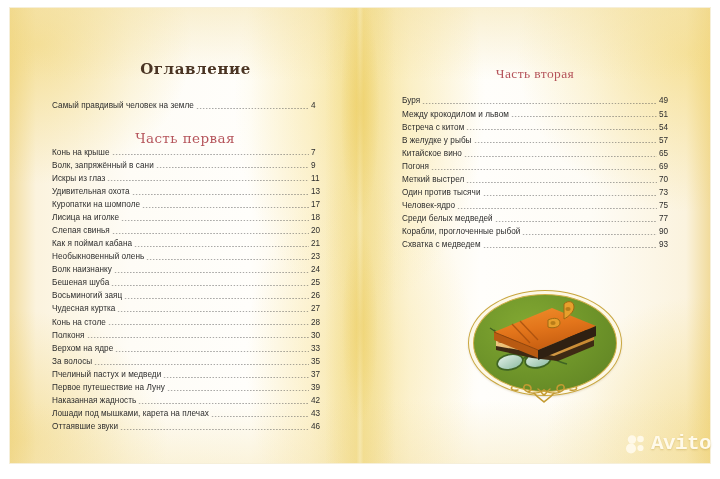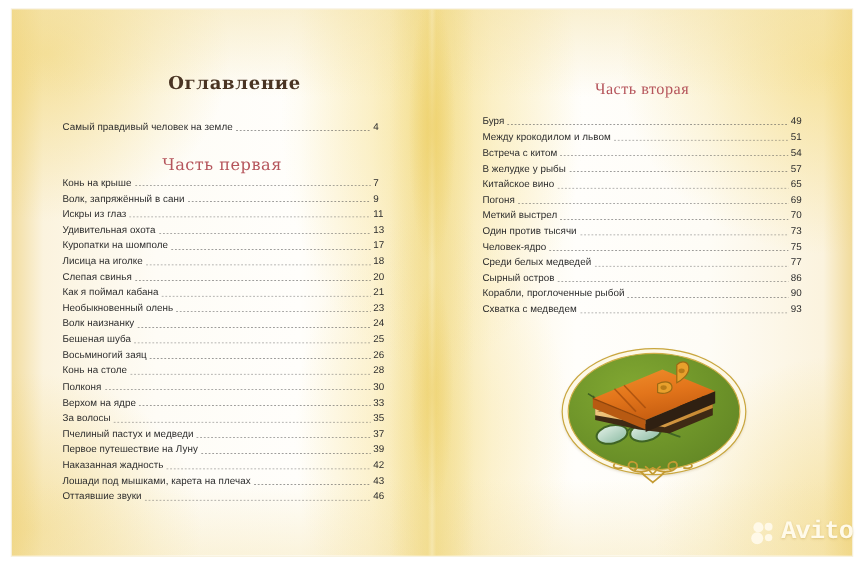--- a/index.html
+++ b/index.html
@@ -169,20 +169,25 @@
             <span class="t">Бешеная шуба</span>
             <span class="lead"></span>
             <span class="pg">25</span>
           </li>
           <li class="toc-row">
             <span class="t">Восьминогий заяц</span>
             <span class="lead"></span>
             <span class="pg">26</span>
           </li>
           <li class="toc-row">
+            <span class="t">Чудесная куртка</span>
+            <span class="lead"></span>
+            <span class="pg">27</span>
+          </li>
+          <li class="toc-row">
             <span class="t">Конь на столе</span>
             <span class="lead"></span>
             <span class="pg">28</span>
           </li>
           <li class="toc-row">
             <span class="t">Полконя</span>
             <span class="lead"></span>
             <span class="pg">30</span>
           </li>
           <li class="toc-row">
@@ -270,25 +275,20 @@
           </li>
           <li class="toc-row">
             <span class="t">Человек-ядро</span>
             <span class="lead"></span>
             <span class="pg">75</span>
           </li>
           <li class="toc-row">
             <span class="t">Среди белых медведей</span>
             <span class="lead"></span>
             <span class="pg">77</span>
-          </li>
-          <li class="toc-row">
-            <span class="t">Сырный остров</span>
-            <span class="lead"></span>
-            <span class="pg">86</span>
           </li>
           <li class="toc-row">
             <span class="t">Корабли, проглоченные рыбой</span>
             <span class="lead"></span>
             <span class="pg">90</span>
           </li>
           <li class="toc-row">
             <span class="t">Схватка с медведем</span>
             <span class="lead"></span>
             <span class="pg">93</span>

